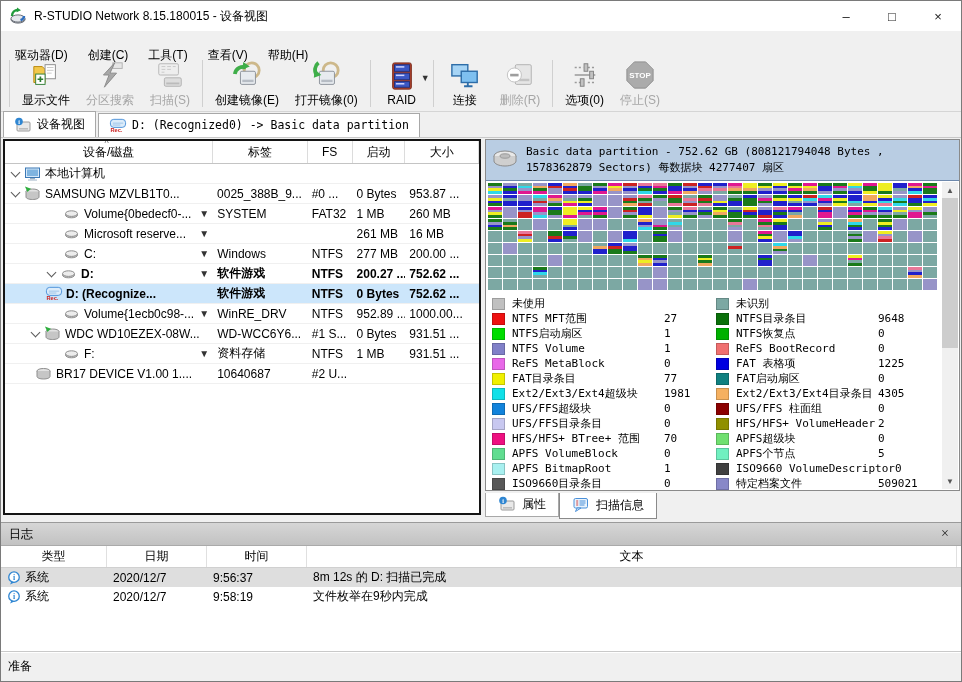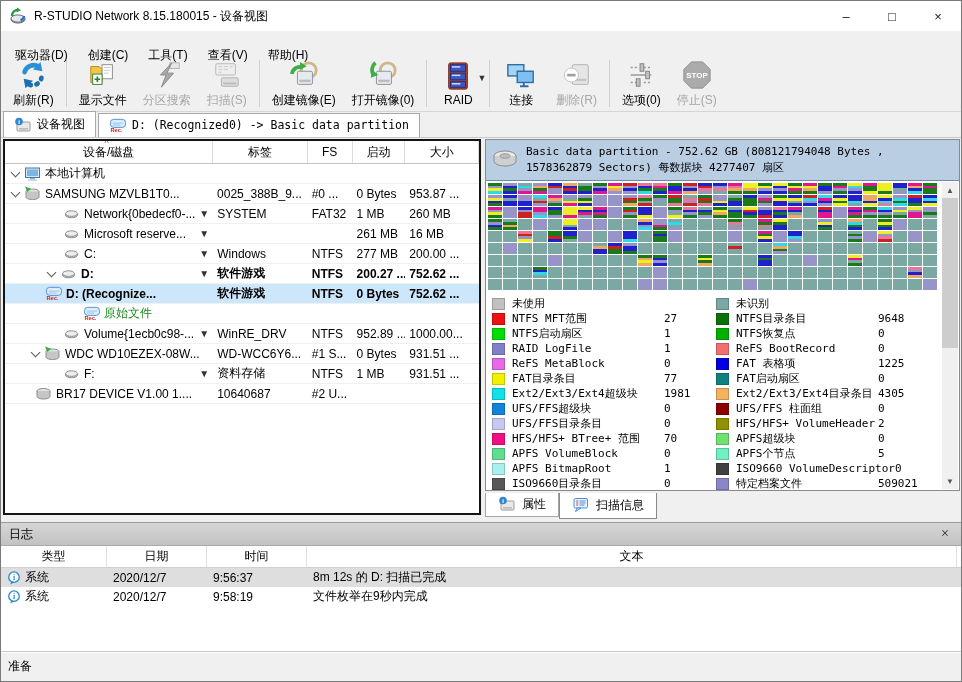--- a/index.html
+++ b/index.html
@@ -111,31 +111,20 @@
 
   <div class="menubar" id="menubar">
       <span class="menuitem">驱动器(D)</span>
       <span class="menuitem">创建(C)</span>
       <span class="menuitem">工具(T)</span>
       <span class="menuitem">查看(V)</span>
       <span class="menuitem">帮助(H)</span>
     </div>
 
   <div class="toolbar" id="toolbar">
-      <span class="tbtn">
-     <span class="ticon">
-          <svg width="30" height="30" viewBox="0 0 32 32">
-            <path d="M7 13a10 10 0 0 1 15-6" fill="none" stroke="#2b8fd8" stroke-width="5" stroke-linecap="round"></path>
-            <path d="M24 2l2 10-10-2z" fill="#2b8fd8"></path>
-            <path d="M25 19a10 10 0 0 1-14 7" fill="none" stroke="#1e6fb0" stroke-width="5" stroke-linecap="round" stroke-dasharray="1.5 6"></path>
-            <path d="M8 30L6 20l10 2z" fill="#1e6fb0"></path>
-          </svg>
-        </span>
-     <span class="tlabel">刷新(R)</span>
-   </span>
       <span class="tsep"></span>
       <span class="tbtn">
      <span class="ticon">
           <svg width="30" height="30" viewBox="0 0 32 32">
             <path d="M3 7h9l3 3v14H3z" fill="#f2c84b" stroke="#b8860b"></path>
             <rect x="15" y="5" width="11" height="15" fill="#fff" stroke="#8a8a8a"></rect>
             <path d="M17 8h7M17 11h7M17 14h5" stroke="#c8c8c8"></path>
             <rect x="5" y="15" width="10" height="11" fill="#fff" stroke="#2e7d32"></rect>
             <path d="M10 17.5v6M7 20.5h6" stroke="#2e7d32" stroke-width="1.8"></path>
           </svg>
@@ -321,21 +310,21 @@
      <span class="tr-cell" style="width:53px">0 Bytes</span>
      <span class="tr-cell" style="width:74px">953.87 ...</span>
    </div>
           <div class="tree-row">
      <span class="tr-cell" style="width:209px;padding-left:58px">
 
        <span class="ticon16"><svg width="17" height="16" viewBox="0 0 16 16">
                   <ellipse cx="8" cy="9" rx="6" ry="2.8" fill="#cfcfcf" stroke="#8e8e8e"></ellipse>
                   <ellipse cx="8" cy="7.6" rx="6" ry="2.8" fill="#ececec" stroke="#8e8e8e"></ellipse>
                 </svg></span>
-       <span class="">Network{0bedecf0-...</span>
+       <span class="">Volume{0bedecf0-...</span>
        <span class="combo">▼</span>
      </span>
      <span class="tr-cell" style="width:95px">SYSTEM</span>
      <span class="tr-cell" style="width:45px">FAT32</span>
      <span class="tr-cell" style="width:53px">1 MB</span>
      <span class="tr-cell" style="width:74px">260 MB</span>
    </div>
           <div class="tree-row">
      <span class="tr-cell" style="width:209px;padding-left:58px">
 
@@ -389,36 +378,20 @@
                   <path d="M4 5h11M4 7h8" stroke="#9cc3e8"></path>
                   <text x="1.5" y="14.5" font-size="6" fill="#cc2222" font-family="sans-serif" font-weight="bold">Rec.</text>
                 </svg></span>
        <span class="">D: (Recognize...</span>
 
      </span>
      <span class="tr-cell" style="width:95px">软件游戏</span>
      <span class="tr-cell" style="width:45px">NTFS</span>
      <span class="tr-cell" style="width:53px">0 Bytes</span>
      <span class="tr-cell" style="width:74px">752.62 ...</span>
-   </div>
-          <div class="tree-row">
-     <span class="tr-cell" style="width:209px;padding-left:78px">
-
-       <span class="ticon16"><svg width="18" height="15" viewBox="0 0 19 15">
-                  <rect x="1.5" y="1" width="16" height="8.5" rx="3.5" fill="#dcecfa" stroke="#4a90d9"></rect>
-                  <path d="M4 5h11M4 7h8" stroke="#9cc3e8"></path>
-                  <text x="1.5" y="14.5" font-size="6" fill="#cc2222" font-family="sans-serif" font-weight="bold">Rec.</text>
-                </svg></span>
-       <span class="namegreen">原始文件</span>
-
-     </span>
-     <span class="tr-cell" style="width:95px"></span>
-     <span class="tr-cell" style="width:45px"></span>
-     <span class="tr-cell" style="width:53px"></span>
-     <span class="tr-cell" style="width:74px"></span>
    </div>
           <div class="tree-row">
      <span class="tr-cell" style="width:209px;padding-left:58px">
 
        <span class="ticon16"><svg width="17" height="16" viewBox="0 0 16 16">
                   <ellipse cx="8" cy="9" rx="6" ry="2.8" fill="#cfcfcf" stroke="#8e8e8e"></ellipse>
                   <ellipse cx="8" cy="7.6" rx="6" ry="2.8" fill="#ececec" stroke="#8e8e8e"></ellipse>
                 </svg></span>
        <span class="">Volume{1ecb0c98-...</span>
        <span class="combo">▼</span>
@@ -770,21 +743,21 @@
      <span class="llabel mono">NTFS MFT范围</span>
      <span class="lvalue mono">27</span>
    </div>
             <div class="lrow">
      <span class="lswatch" style="background:#00dd00"></span>
      <span class="llabel mono">NTFS启动扇区</span>
      <span class="lvalue mono">1</span>
    </div>
             <div class="lrow">
      <span class="lswatch" style="background:#8080c8"></span>
-     <span class="llabel mono">RAID LogFile</span>
+     <span class="llabel mono">NTFS Volume</span>
      <span class="lvalue mono">1</span>
    </div>
             <div class="lrow">
      <span class="lswatch" style="background:#e868e8"></span>
      <span class="llabel mono">ReFS MetaBlock</span>
      <span class="lvalue mono">0</span>
    </div>
             <div class="lrow">
      <span class="lswatch" style="background:#f0f000"></span>
      <span class="llabel mono">FAT目录条目</span>

